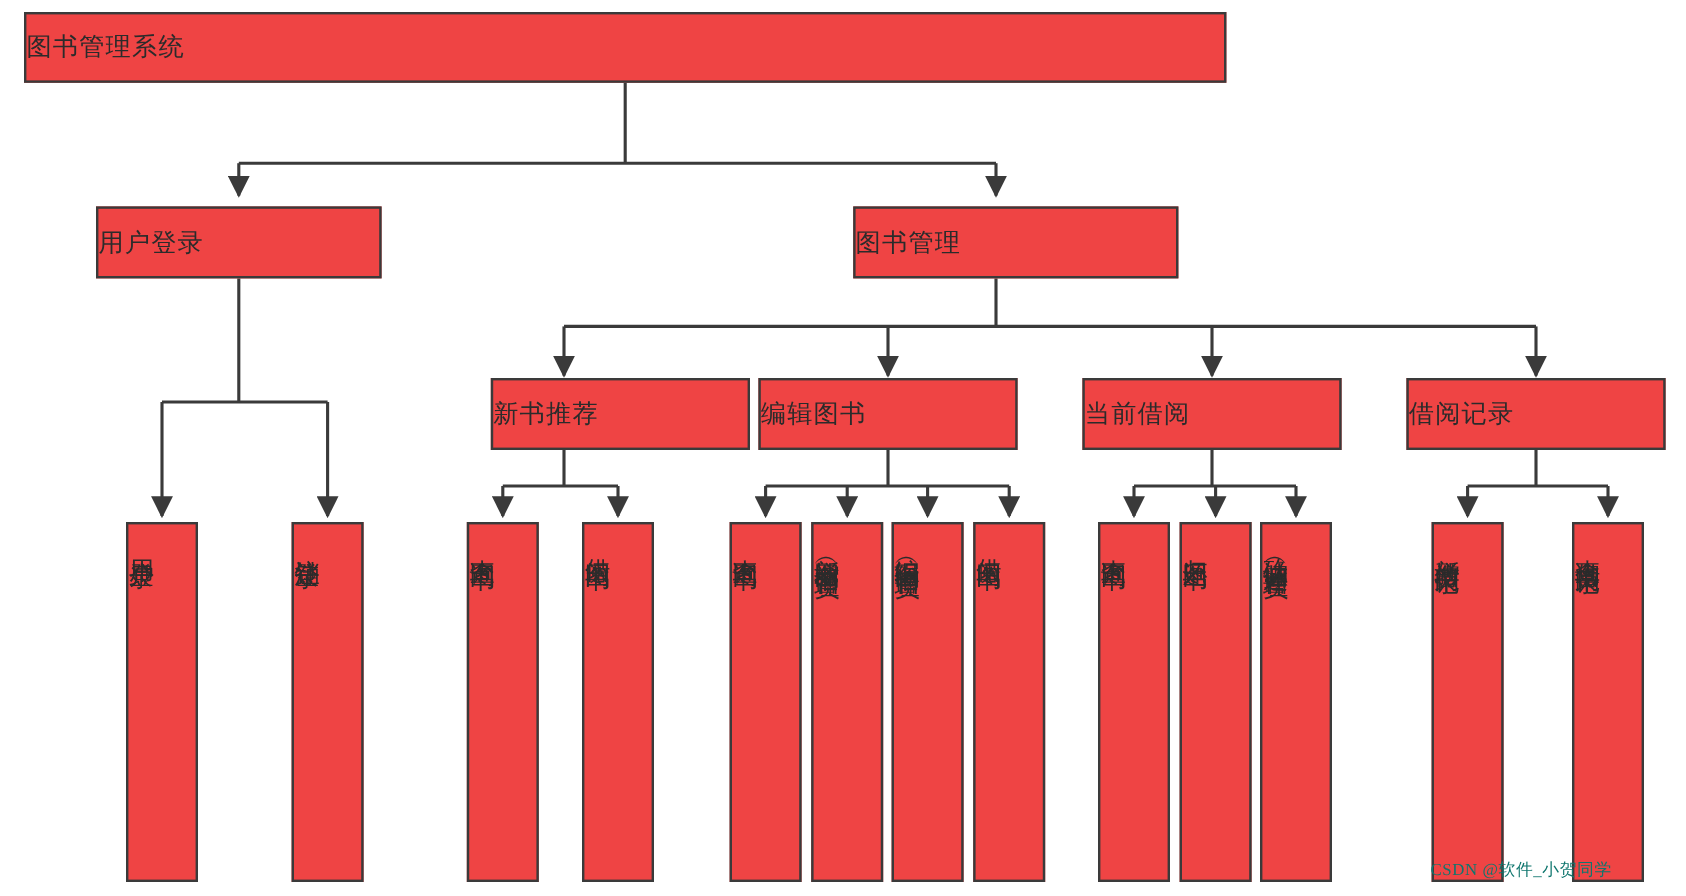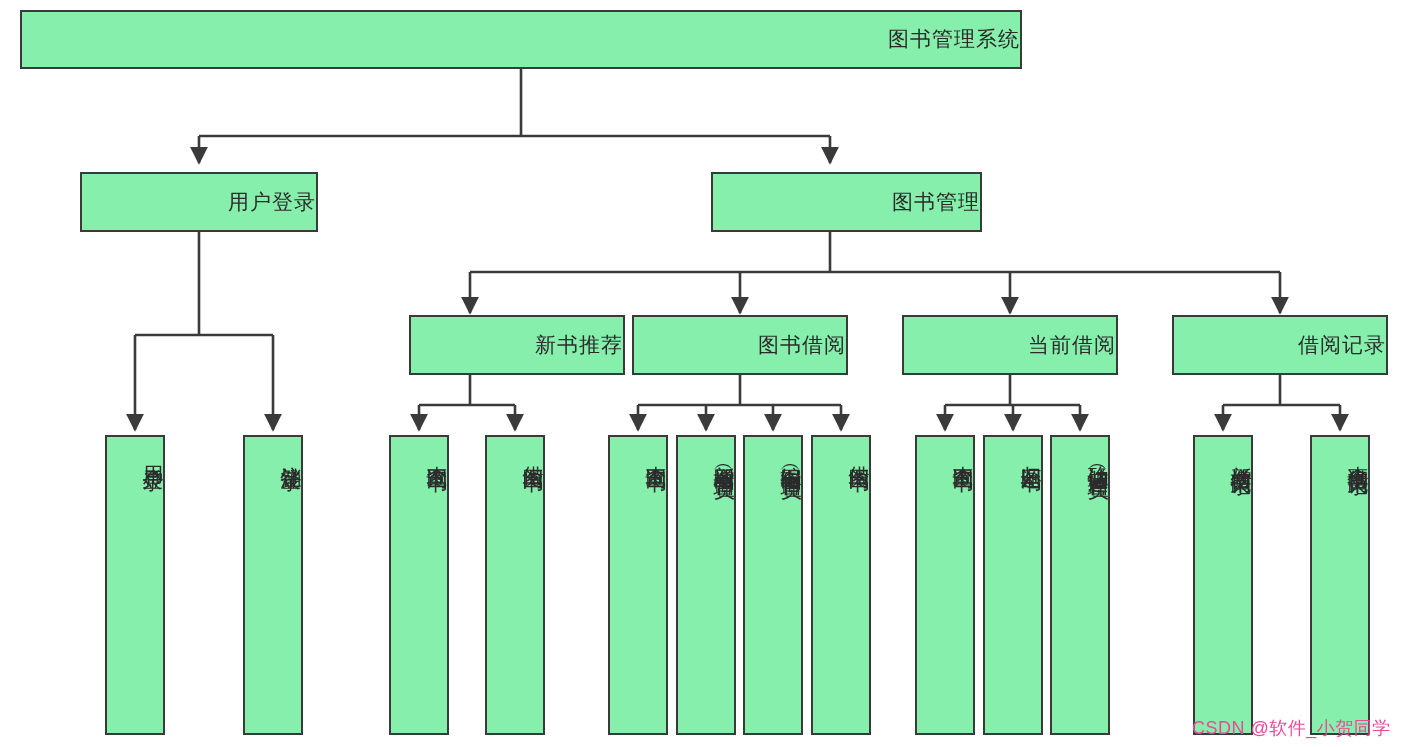--- a/index.html
+++ b/index.html
@@ -22,25 +22,25 @@
     position: absolute;
     left: 0;
     top: 0;
     width: 1405px;
     height: 747px;
     pointer-events: none;
   }
   .node {
     position: absolute;
     box-sizing: border-box;
-    background: #86efac;
+    background: #ef4444;
     border: 2px solid #3a3a3a;
     display: flex;
     align-items: center;
-    justify-content: flex-end;
+    justify-content: flex-start;
     color: #2b2b2b;
   }
   .node .label {
     text-align: center;
     line-height: 1.18;
     color: #2b2b2b;
   }
   .node.root .label,
   .node.level1 .label,
   .node.level2 .label {
@@ -54,25 +54,25 @@
   .node.leaf .label {
     writing-mode: vertical-rl;
     text-orientation: upright;
     font-size: 21px;
     letter-spacing: 2px;
     line-height: 1;
     white-space: nowrap;
   }
   .watermark {
     position: absolute;
-    font-size: 18px;
-    color: #ec4899;
+    font-size: 14px;
+    color: #0f766e;
     letter-spacing: 0.5px;
     white-space: nowrap;
-    font-family: Liberation Sans, sans-serif;
+    font-family: Liberation Serif, serif;
   }
 </style>
 </head>
 <body>
 
 <div id="canvas">
 
   <svg class="connectors" viewBox="0 0 1405 747" xmlns="http://www.w3.org/2000/svg">
     <defs>
       <marker id="arrow" viewBox="0 0 10 10" refX="9" refY="5" markerWidth="7" markerHeight="7" orient="auto-start-reverse">
@@ -133,21 +133,21 @@
 
   <div class="node level1" style="left:711px; top:172px; width:271px; height:60px;">
     <span class="label">图书管理</span>
   </div>
 
   <div class="node level2" style="left:362px; top:315px; width:216px; height:60px;margin-left:47px;">
     <span class="label">新书推荐</span>
   </div>
 
   <div class="node level2" style="left:632px; top:315px; width:216px; height:60px;">
-    <span class="label">图书借阅</span>
+    <span class="label">编辑图书</span>
   </div>
 
   <div class="node level2" style="left:1172px; top:315px; width:216px; height:60px;">
     <span class="label">借阅记录</span>
   </div>
 
   <div class="node level2" style="left:902px; top:315px; width:216px; height:60px;">
     <span class="label">当前借阅</span>
   </div>
 

